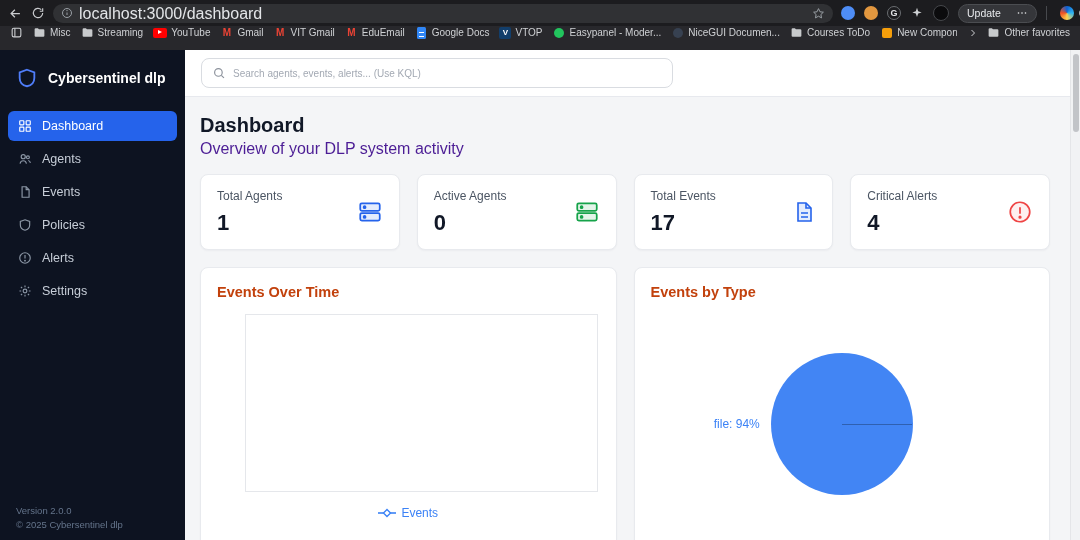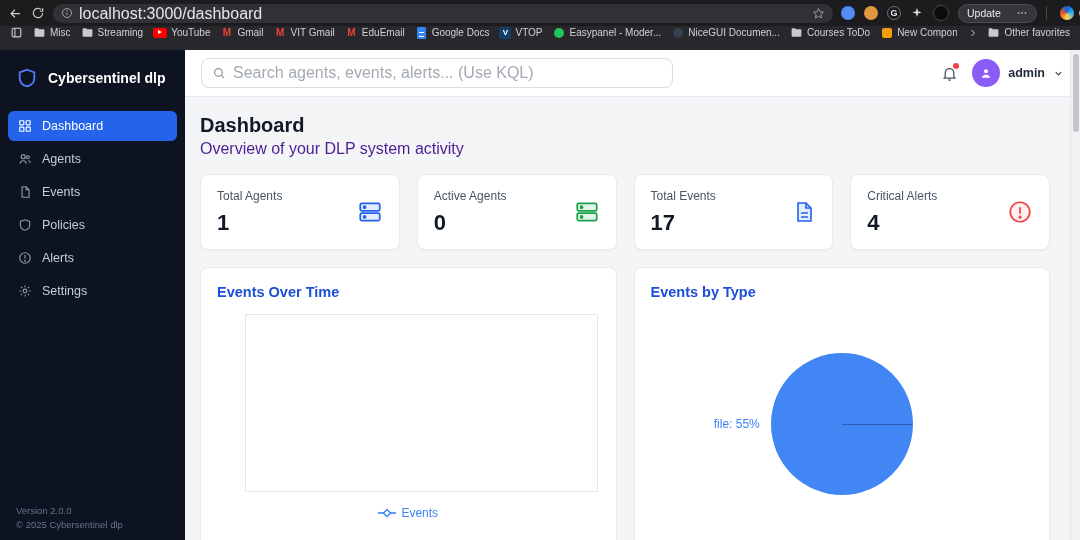--- a/index.html
+++ b/index.html
@@ -48,21 +48,21 @@
   .nav { margin-top:10px; }
   .nav-item { display:flex; align-items:center; gap:10px; height:30px; margin:3px 8px; padding:0 10px; border-radius:6px; font-size:12.5px; color:#c7ced8; cursor:pointer; }
   .nav-item .nav-ico { color:#8b96a5; display:flex; }
   .nav-item.active { background:var(--accent,#2563eb); color:#fff; }
   .nav-item.active .nav-ico { color:#fff; }
   .sidebar-footer { position:absolute; left:16px; bottom:8px; color:#64748b; font-size:9.5px; line-height:14px; }
 
   .content { flex:1; display:flex; flex-direction:column; position:relative; }
   .topbar { height:47px; background:#fff; border-bottom:1px solid #e7e9ee; display:flex; align-items:center; padding:0 16px; gap:12px; }
   .search { width:472px; height:30px; border:1px solid #d9dce1; border-radius:8px; display:flex; align-items:center; padding:0 10px; gap:7px; background:#fff; color:#9ca3af; }
-  .search input { border:none; outline:none; flex:1; font-size:16px; color:#404040; background:transparent; }
+  .search input { border:none; outline:none; flex:1; font-size:10px; color:#404040; background:transparent; }
   .search input::placeholder { color:#a3a9b3; }
   .topbar-right { margin-left:auto; display:flex; align-items:center; gap:14px; }
   .bell-wrap { position:relative; color:#4b5563; display:flex; cursor:pointer; }
   .bell-dot { position:absolute; top:-2px; right:-1px; width:6px; height:6px; background:var(--danger,#ef4444); border-radius:50%; }
   .user-chip { display:flex; align-items:center; gap:8px; cursor:pointer; }
   .avatar { width:28px; height:28px; border-radius:50%; background:#8b5cf6; display:flex; align-items:center; justify-content:center; color:#fff; }
   .user-name { font-size:12.5px; font-weight:bold; color:#1f2937; }
 
   .main { flex:1; padding:13px 30px 0 15px; overflow:hidden; }
   .page-title { font-size:20px; font-weight:bold; color:#111827; margin:4px 0 3px; }
@@ -73,21 +73,21 @@
   .stat { height:76px; display:flex; align-items:center; justify-content:space-between; padding:12px 16px; }
   .stat-label { font-size:12px; color:#4b5563; }
   .stat-value { font-size:22px; font-weight:bold; color:#111827; margin-top:7px; }
   .c-blue { color:var(--accent,#2563eb); }
   .c-green { color:var(--success,#16a34a); }
   .c-red { color:var(--danger,#ef4444); }
   .stat-ico { display:flex; }
 
   .charts-grid { display:grid; grid-template-columns:1fr 1fr; gap:17px; margin-top:17px; }
   .chart-card { height:292px; padding:16px 0 0 0; overflow:hidden; }
-  .chart-title { font-size:14.5px; font-weight:bold; color:#1d4ed8; padding:0 16px; }
+  .chart-title { font-size:14.5px; font-weight:bold; color:#c2410c; padding:0 16px; }
   .plot-box { margin:14px 18px 0 44px; height:178px; border:1px solid #e5e7eb; background:#fff; }
   .legend { display:flex; align-items:center; justify-content:center; gap:5px; margin-top:14px; color:var(--chart-blue,#3b82f6); font-size:12px; cursor:pointer; }
   .pie-wrap { position:relative; height:212px; margin-top:18px; }
   .pie { position:absolute; left:50%; top:50%; transform:translate(-50%,-50%); width:142px; height:142px; border-radius:50%; background:var(--pie-blue,#4285f4); }
   .pie-leader { position:absolute; left:50%; top:50%; width:70px; border-top:1.5px solid rgba(0,0,0,.28); }
   .pie-label { position:absolute; top:50%; right:calc(50% + 82px); transform:translateY(-50%); color:var(--chart-blue,#3b82f6); font-size:12px; white-space:nowrap; }
 
   .scrollbar { position:absolute; right:0; top:0; width:10px; height:490px; background:#f1f2f4; border-left:1px solid #e4e5e8; }
   .scroll-thumb { position:absolute; top:4px; left:1.5px; width:6px; height:78px; background:#c2c4c8; border-radius:3px; }
 
@@ -327,43 +327,20 @@
       <header class="topbar">
         <div class="search">
           <span>
             <svg width="14" height="14" viewBox="0 0 24 24" fill="none" stroke="#8b919b" stroke-width="2">
                 <circle cx="11" cy="11" r="6.5"></circle>
                 <path d="M16 16l4.5 4.5"></path>
               </svg>
           </span>
           <input class="search-input" placeholder="Search agents, events, alerts... (Use KQL)" style="">
         </div>
-        <div class="topbar-right">
-          <span class="bell-wrap">
-            <svg width="17" height="17" viewBox="0 0 24 24" fill="none" stroke="currentColor" stroke-width="1.8">
-                <path d="M18 16v-5a6 6 0 1 0-12 0v5l-1.5 2.5h15z"></path>
-                <path d="M10.5 20.5a1.6 1.6 0 0 0 3 0"></path>
-              </svg>
-            <span class="bell-dot"></span>
-          </span>
-          <div class="user-chip">
-            <span class="avatar">
-              <svg width="14" height="14" viewBox="0 0 24 24" fill="#fff">
-                  <circle cx="12" cy="9" r="3.5"></circle>
-                  <path d="M5 20c.9-3.4 3.7-5 7-5s6.1 1.6 7 5z"></path>
-                </svg>
-            </span>
-            <span class="user-name">admin</span>
-            <span>
-              <svg width="11" height="11" viewBox="0 0 24 24" fill="none" stroke="#374151" stroke-width="2.4">
-                  <path d="M6 9l6 6 6-6"></path>
-                </svg>
-            </span>
-          </div>
-        </div>
       </header>
 
       <main class="main">
         <h1 class="page-title">Dashboard</h1>
         <p class="page-sub">Overview of your DLP system activity</p>
 
         <div class="stats-grid">
           <div class="card stat">
             <div>
               <div class="stat-label">Total Agents</div>
@@ -432,21 +409,21 @@
                   </svg>
               </span>
               <span>Events</span>
             </div>
           </div>
           <div class="card chart-card">
             <div class="chart-title">Events by Type</div>
             <div class="pie-wrap">
               <div class="pie"></div>
               <div class="pie-leader"></div>
-              <div class="pie-label">file: 55%</div>
+              <div class="pie-label">file: 94%</div>
             </div>
           </div>
         </div>
       </main>
 
       <div class="scrollbar">
         <div class="scroll-thumb"></div>
       </div>
     </div>
   </div>

